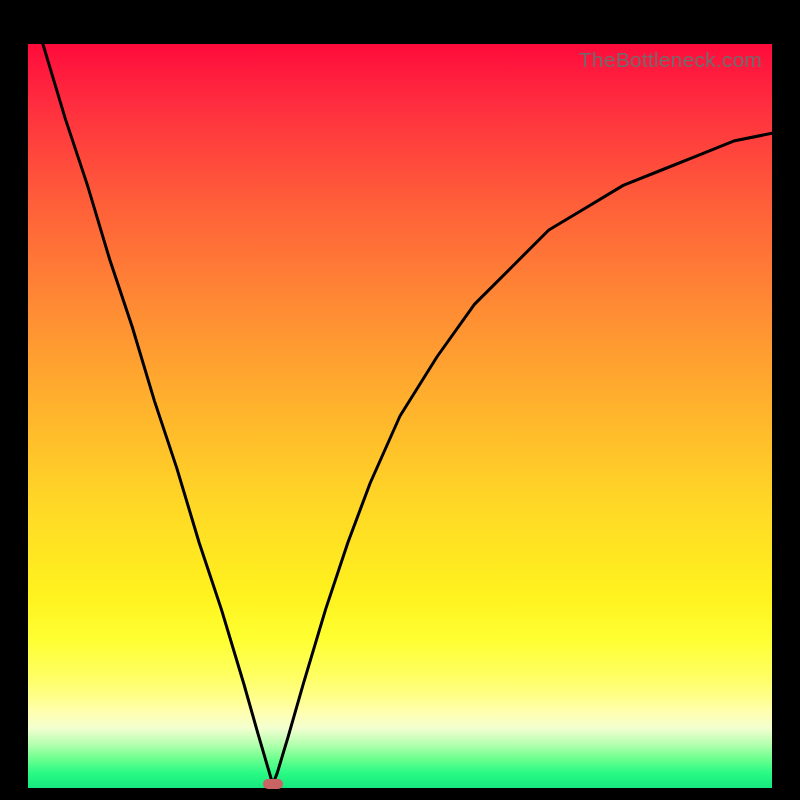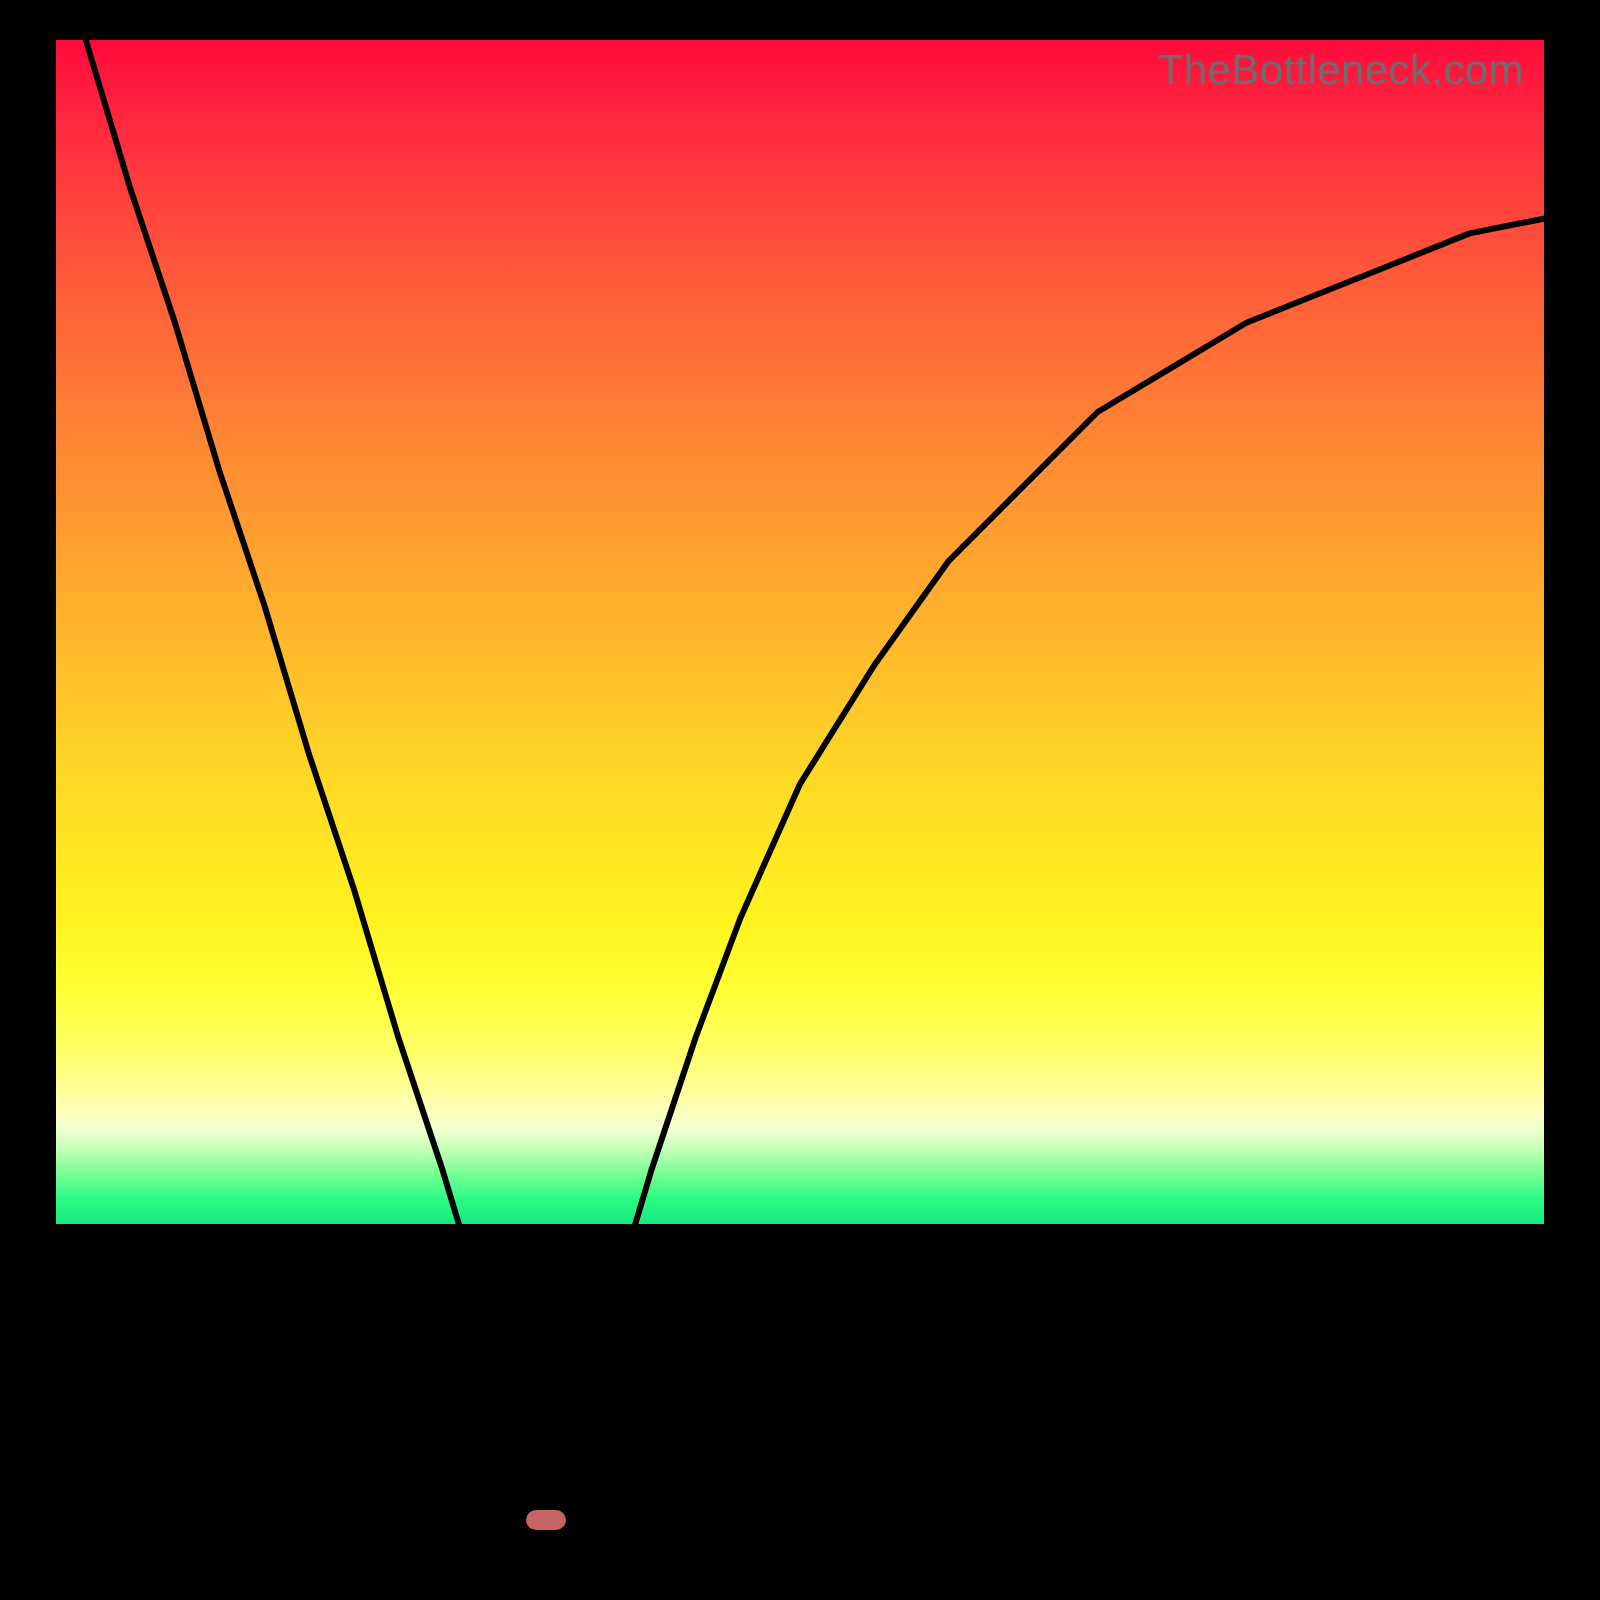--- a/index.html
+++ b/index.html
@@ -13,23 +13,23 @@
   }
   .frame {
     position: relative;
     width: 800px;
     height: 800px;
     background: #000;
   }
   .plot-area {
     position: absolute;
     left: 28px;
-    top: 20px;
+    top: 44px;
     width: 744px;
-    height: 592px;
+    height: 744px;
     background: linear-gradient(
       to bottom,
       #ff0b3b 0%,
       #ff2d3f 8%,
       #ff5a3a 20%,
       #ff8a34 35%,
       #ffb62c 50%,
       #ffd826 62%,
       #fff21e 74%,
       #ffff32 80%,

